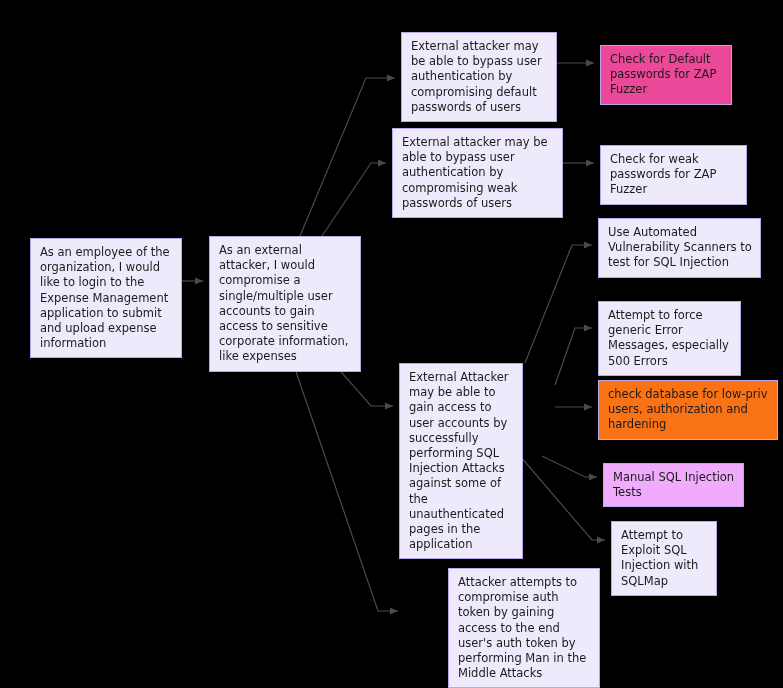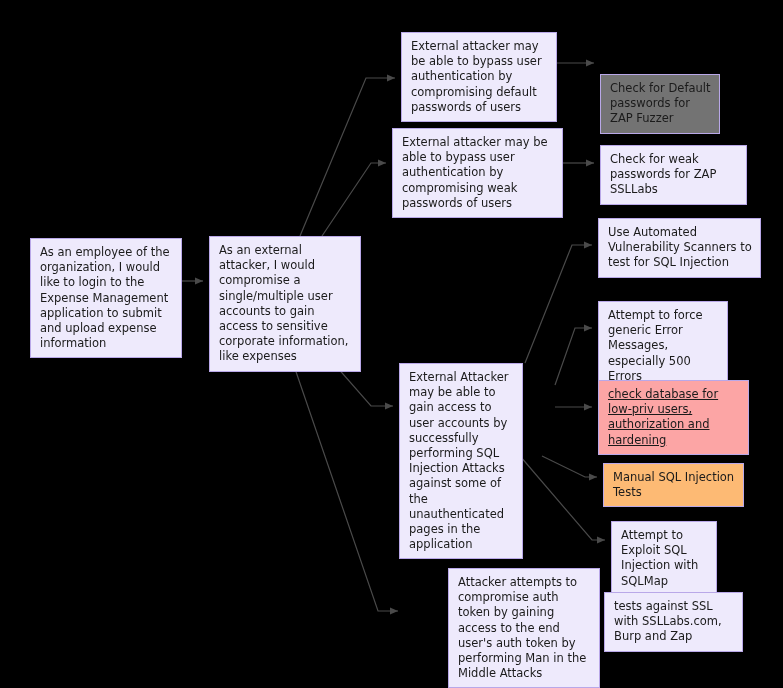--- a/index.html
+++ b/index.html
@@ -98,45 +98,42 @@
   </div>
 
   <div class="node" style="left: 399px; top: 363px; width: 124px; min-height: 93px; background: rgb(238, 234, 252); border-color: rgb(185, 168, 232); color: rgb(27, 27, 27);">
     <span class="node-text">External Attacker may be able to gain access to user accounts by successfully performing SQL Injection Attacks against some of the unauthenticated pages in the application</span>
   </div>
 
   <div class="node" style="left: 404px; top: 568px; width: 152px; min-height: 85px; background: rgb(238, 234, 252); border-color: rgb(185, 168, 232); color: rgb(27, 27, 27); margin-left: 44px;">
     <span class="node-text">Attacker attempts to compromise auth token by gaining access to the end user's auth token by performing Man in the Middle Attacks</span>
   </div>
 
-  <div class="node" style="left: 600px; top: 45px; width: 120px; min-height: 38px; background: #737373; border-color: rgb(185, 168, 232); color: rgb(27, 27, 27); margin-top: 29px;">
+  <div class="node" style="left: 600px; top: 45px; width: 132px; min-height: 38px; background: #ec4899; border-color: rgb(185, 168, 232); color: rgb(27, 27, 27);">
     <span class="node-text">Check for Default passwords for ZAP Fuzzer</span>
   </div>
 
   <div class="node" style="left: 600px; top: 145px; width: 147px; min-height: 38px; background: rgb(238, 234, 252); border-color: rgb(185, 168, 232); color: rgb(27, 27, 27);">
-    <span class="node-text">Check for weak passwords for ZAP SSLLabs</span>
+    <span class="node-text">Check for weak passwords for ZAP Fuzzer</span>
   </div>
 
   <div class="node" style="left: 598px; top: 218px; width: 163px; min-height: 54px; background: rgb(238, 234, 252); border-color: rgb(185, 168, 232); color: rgb(27, 27, 27);">
     <span class="node-text">Use Automated Vulnerability Scanners to test for SQL Injection</span>
   </div>
 
-  <div class="node" style="left: 598px; top: 301px; width: 130px; min-height: 54px; background: rgb(238, 234, 252); border-color: rgb(185, 168, 232); color: rgb(27, 27, 27);">
+  <div class="node" style="left: 598px; top: 301px; width: 143px; min-height: 54px; background: rgb(238, 234, 252); border-color: rgb(185, 168, 232); color: rgb(27, 27, 27);">
     <span class="node-text">Attempt to force generic Error Messages, especially 500 Errors</span>
   </div>
 
-  <div class="node" style="left: 598px; top: 380px; width: 151px; min-height: 54px; background: #fca5a5; border-color: rgb(185, 168, 232); color: rgb(27, 27, 27); text-decoration: underline;">
+  <div class="node" style="left: 598px; top: 380px; width: 180px; min-height: 54px; background: #f97316; border-color: rgb(185, 168, 232); color: rgb(27, 27, 27);">
     <span class="node-text">check database for low-priv users, authorization and hardening</span>
   </div>
 
-  <div class="node" style="left: 603px; top: 463px; width: 141px; min-height: 27px; background: #fdba74; border-color: rgb(185, 168, 232); color: rgb(27, 27, 27);">
+  <div class="node" style="left: 603px; top: 463px; width: 141px; min-height: 27px; background: #f0abfc; border-color: rgb(185, 168, 232); color: rgb(27, 27, 27);">
     <span class="node-text">Manual SQL Injection Tests</span>
   </div>
 
   <div class="node" style="left: 611px; top: 521px; width: 106px; min-height: 38px; background: rgb(238, 234, 252); border-color: rgb(185, 168, 232); color: rgb(27, 27, 27);">
     <span class="node-text">Attempt to Exploit SQL Injection with SQLMap</span>
   </div>
 
-  <div class="node" style="left: 604px; top: 592px; width: 139px; min-height: 38px; background: rgb(238, 234, 252); border-color: rgb(185, 168, 232); color: rgb(27, 27, 27);">
-    <span class="node-text">tests against SSL with SSLLabs.com, Burp and Zap</span>
-  </div>
 
 </div>
 
 </body></html>

